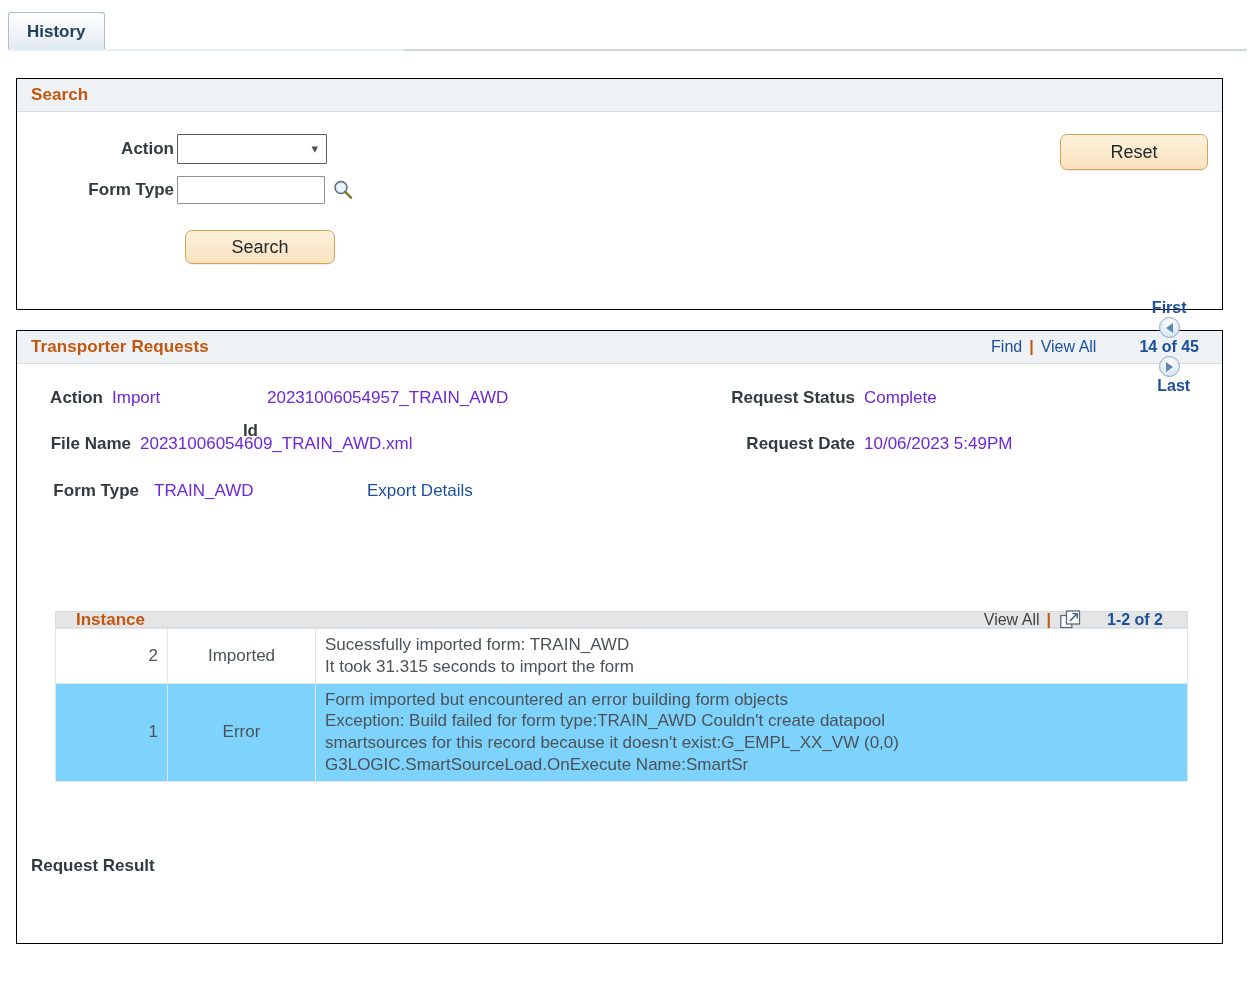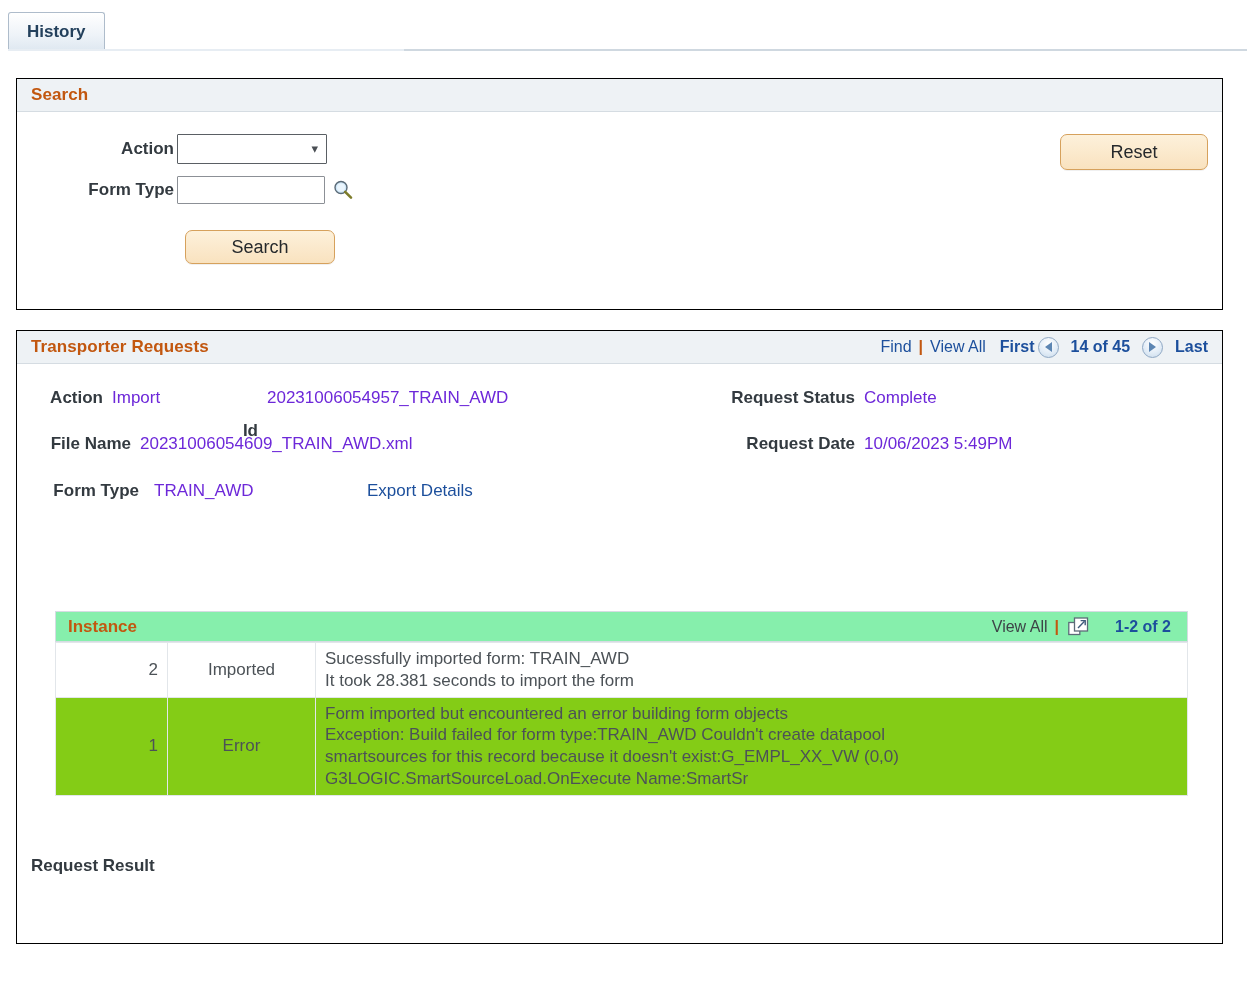--- a/index.html
+++ b/index.html
@@ -108,21 +108,21 @@
   }
   #search-button { position: absolute; left: 168px; top: 118px; width: 150px; height: 34px; }
   #reset-button  { position: absolute; right: 14px; top: 22px; width: 148px; height: 36px; }
 
   
   #requests-panel { left: 16px; top: 330px; width: 1207px; height: 614px; }
   .req-body { position: relative; padding: 0; }
 
   .link { color: #1c4f9c; text-decoration: none; cursor: pointer; }
   .sep { color: #c2570f; margin: 0 7px; font-weight: bold; }
-  .navgroup { display: flex; align-items: center; gap: 0; margin-left: 14px; }
+  .navgroup { display: flex; align-items: center; gap: 0; margin-left: 34px; flex-direction: column; }
   .navgroup .link { font-weight: bold; }
   .counter { font-weight: bold; color: #1c4f9c; font-size: 16px; margin: 0 9px; }
   .arrowbtn {
     width: 21px; height: 21px; border-radius: 50%;
     border: 1px solid #8fa8c4;
     background: radial-gradient(circle at 50% 30%, #ffffff 0%, #e3edf7 55%, #c9dbeb 100%);
     display: inline-flex; align-items: center; justify-content: center;
     cursor: pointer; margin: 0 3px;
   }
   .arrowbtn span { font-size: 9px; color: #3f6severity; }
@@ -131,23 +131,23 @@
   .tri.right { border-top:5px solid transparent; border-bottom:5px solid transparent; border-left:7px solid #5d86b3; }
 
   
   .detail { position: relative; height: 168px; }
   .dlabel { font-weight: bold; font-size: 17px; color: #333a40; position: absolute; text-align: right; }
   .dvalue { font-size: 17px; color: #6d28d9; position: absolute; }
 
   
   .grid-wrap { position: absolute; left: 38px; top: 247px; width: 1133px; }
   .grid-hd {
-    height: 31px; background: #86efac;
+    height: 17px; background: #e5e5e5;
     border: 1px solid #d5dce2;
-    display: flex; align-items: center; padding: 0 12px;
+    display: flex; align-items: center; padding: 0 20px;
   }
   .grid-hd .ttl { color: #c2570f; font-weight: bold; font-size: 17px; }
   .grid-hd-right { margin-left: auto; display: flex; align-items: center; font-size: 16px; }
   .grid-hd-right .viewall { color: #3d4347; }
   .expand-icon { cursor: pointer; display:inline-flex; align-items:center; margin-left: 2px; }
   .rangecount { font-weight: bold; color: #1c4f9c; font-size: 16px; margin-left: 26px; margin-right: 4px; }
 
   table.grid {
     width: 100%; border-collapse: collapse;
     border: 1px solid #d5dce2; border-top: none;
@@ -157,21 +157,21 @@
     border: 1px solid #e2e6ea;
     font-size: 17px; color: #4c5257;
     padding: 5px 9px;
     vertical-align: middle;
     line-height: 1.28;
   }
   td.c-num { width: 112px; text-align: right; }
   td.c-status { width: 148px; text-align: center; }
   td.c-msg { text-align: left; }
   tr.r-odd td { background: #ffffff; }
-  tr.r-even td { background: #84cc16; }
+  tr.r-even td { background: #7dd3fc; }
 
   
   .result-row { position: absolute; left: 14px; top: 488px; display: flex; align-items: flex-start; }
   .result-label { font-weight: bold; font-size: 17px; color: #333a40; padding-top: 4px; margin-right: 3px; }
   textarea.ps-textarea {
     width: 972px; height: 92px;
     border: 1px solid #6e7276;
     font-family: "Liberation Sans", sans-serif;
     font-size: 17px; color: #4c5257;
     padding: 3px 5px; resize: both; background: #fff; border-radius: 1px;
@@ -290,21 +290,21 @@
             <span class="rangecount">1-2 of 2</span>
           </span>
         </div>
 
         <table class="grid">
           <tbody>
             <tr class="r-odd">
               <td class="c-num">2</td>
               <td class="c-status">Imported</td>
               <td class="c-msg" style="white-space:pre-line;">Sucessfully imported form: TRAIN_AWD
-It took 28.381 seconds to import the form</td>
+It took 31.315 seconds to import the form</td>
             </tr>
             <tr class="r-even">
               <td class="c-num">1</td>
               <td class="c-status">Error</td>
               <td class="c-msg" style="white-space:pre-line;">Form imported but encountered an error building form objects
 Exception: Build failed for form type:TRAIN_AWD Couldn't create datapool
 smartsources for this record because it doesn't exist:G_EMPL_XX_VW (0,0)
 G3LOGIC.SmartSourceLoad.OnExecute  Name:SmartSr</td>
             </tr>
           </tbody>

